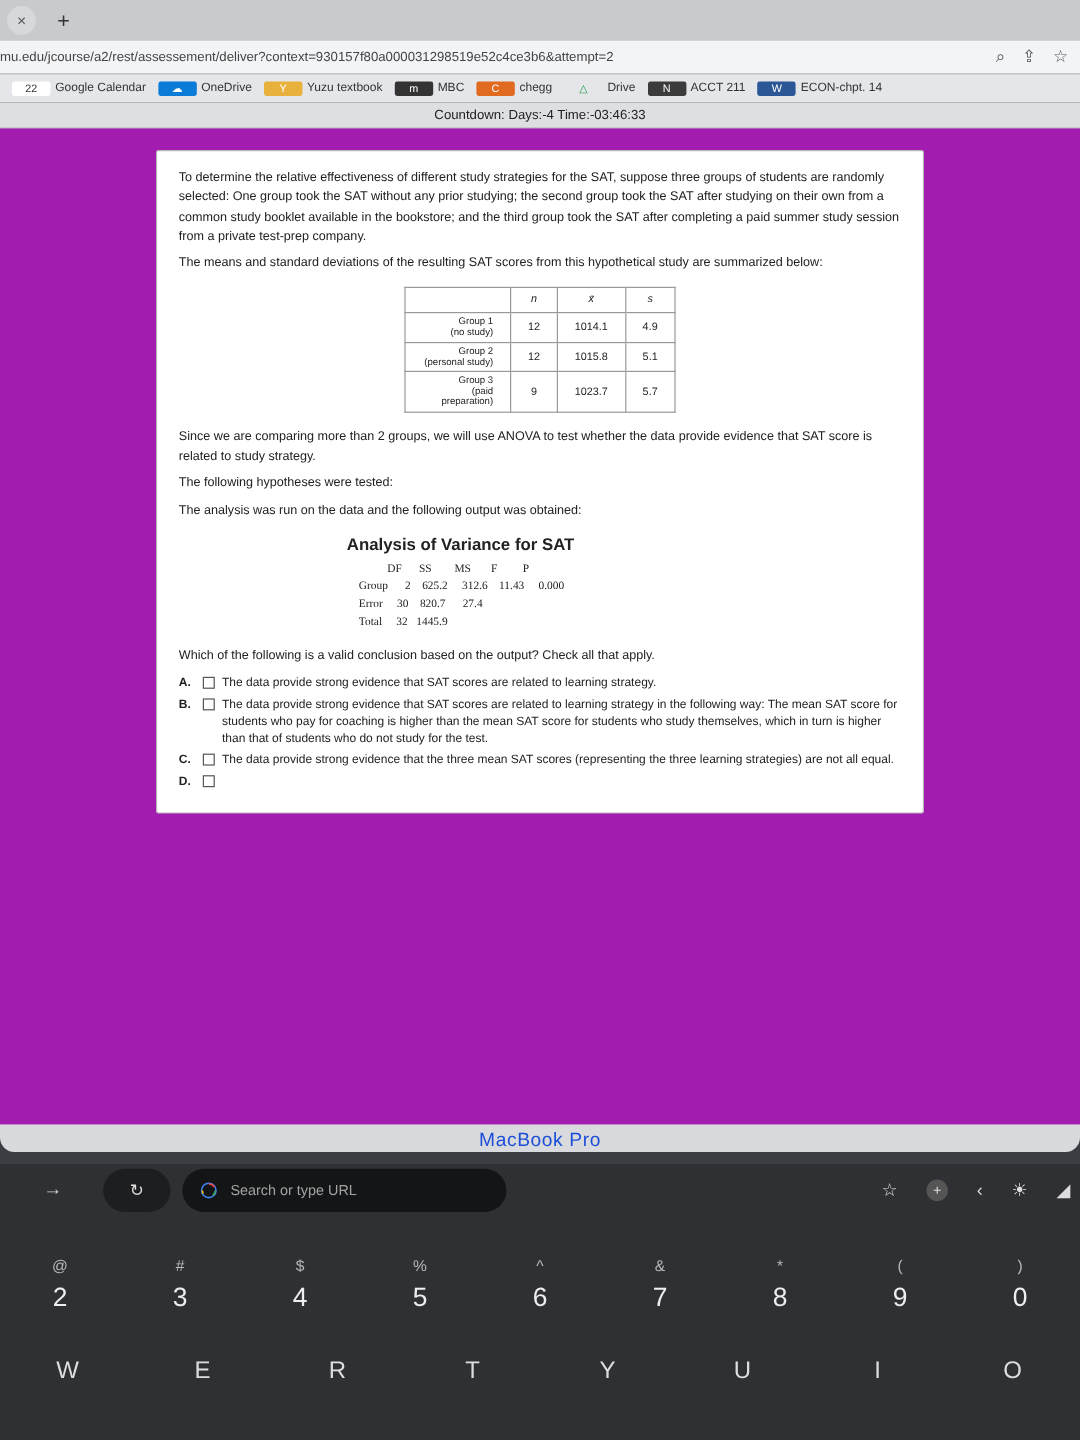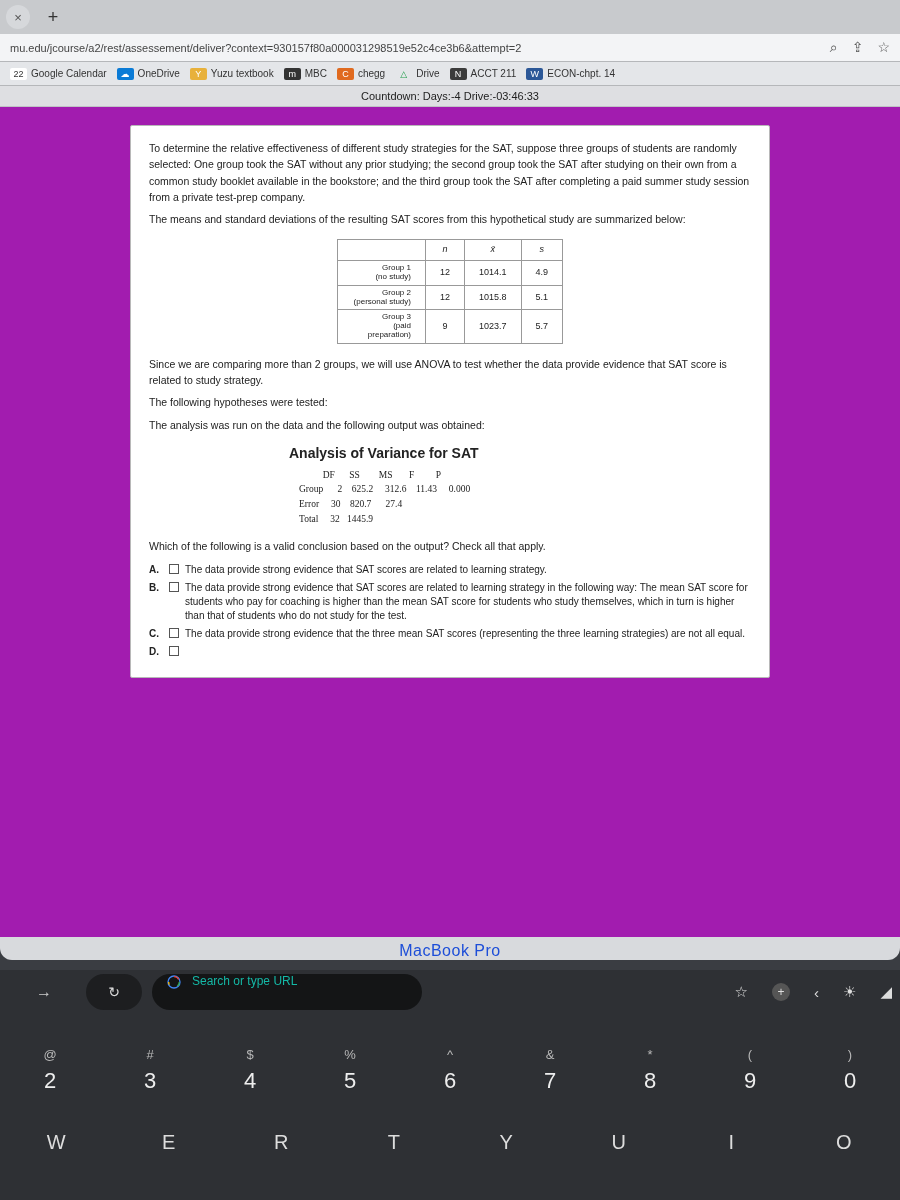--- a/index.html
+++ b/index.html
@@ -1,47 +1,47 @@
 <!DOCTYPE html>
 <html><head>
 <meta charset="utf-8">
 <style>
 *{box-sizing:border-box;margin:0;padding:0;font-family:-apple-system,BlinkMacSystemFont,"Segoe UI",sans-serif}
 body{width:900px;height:1200px;background:#3a3d42;overflow:hidden;position:relative}
 .screen{background:#d8dadd;height:960px;width:100%;border-radius:0 0 12px 12px;overflow:hidden;position:relative}
 .tabbar{height:34px;display:flex;align-items:center;background:#c8cacd;padding-left:6px}
 .tab-close{width:24px;height:24px;border-radius:50%;background:#d6d8db;display:flex;align-items:center;justify-content:center;color:#555;font-size:13px;margin-right:6px}
 .plus{width:22px;height:22px;color:#333;font-size:18px;margin-left:6px;display:flex;align-items:center;justify-content:center}
-.urlbar{height:28px;display:flex;align-items:center;background:#f3f4f6;border-bottom:1px solid #b5b7ba;padding:0 10px;font-size:11px;color:#444;position:relative}
+.urlbar{height:28px;display:flex;align-items:center;background:#f3f4f6;border-bottom:1px solid #b5b7ba;padding:0 0;font-size:11px;color:#444;position:relative}
 .url-actions{position:absolute;right:10px;display:flex;gap:14px;color:#555}
 .url-actions span{font-size:14px}
 .bookmarks{height:24px;display:flex;align-items:center;gap:10px;padding:0 10px;font-size:10px;color:#333;background:#e4e6e9;border-bottom:1px solid #b5b7ba}
 .bm{display:flex;align-items:center;gap:4px}
-.bm-icon{width:17px;height:12px;display:inline-flex;align-items:center;justify-content:center;font-size:9px;border-radius:2px}
+.bm-icon{width:32px;height:12px;display:inline-flex;align-items:center;justify-content:center;font-size:9px;border-radius:2px}
 .countdown{text-align:center;font-size:11px;color:#222;background:#dedfe2;padding:4px 0;border-bottom:1px solid #c0c2c5}
 .content{background:#a21caf;padding:18px 130px 40px 130px;height:830px}
 .question{background:#fff;border:1px solid #b8b8b8;border-radius:2px;padding:14px 18px;font-size:10.5px;line-height:1.55;color:#222}
 .question p{margin-bottom:6px}
 .stats-table{border-collapse:collapse;margin:12px auto;font-size:9px}
 .stats-table th,.stats-table td{border:1px solid #999;padding:3px 14px;text-align:center}
 .stats-table th{font-weight:400;font-style:italic}
 .stats-table .grp{text-align:right;font-size:8px;line-height:1.1;width:88px}
 .hypo{font-family:Georgia,serif}
 .anova-title{font-weight:bold;font-size:14px;margin-top:10px;margin-left:140px}
 .anova{font-family:Liberation Serif, serif;font-size:9.5px;white-space:pre;margin:3px 0 12px 150px}
 .opts{margin-top:8px}
 .opt{display:flex;gap:6px;margin:4px 0;font-size:10px;line-height:1.4}
 .opt-label{font-weight:bold;width:14px;flex-shrink:0}
 .chk{width:10px;height:10px;border:1px solid #555;flex-shrink:0;margin-top:1px}
 .macbook{position:absolute;bottom:0;left:0;right:0;color:#1d4ed8;text-align:center;font-size:16px;padding-top:6px;letter-spacing:0.5px}
 .keyboard{position:absolute;top:970px;left:0;right:0;height:230px;background:#2e3034}
 .kb-toprow{height:44px;display:flex;align-items:center;gap:0;padding:0 8px}
 .key-nav{width:72px;height:36px;display:flex;align-items:center;justify-content:center;color:#ccc;font-size:16px;margin-right:6px}
 .key-refresh{width:56px;height:36px;background:#1d1e20;border-radius:18px;display:flex;align-items:center;justify-content:center;color:#ddd;font-size:14px;margin-right:10px}
-.search-pill{flex:1;max-width:270px;height:36px;background:#141516;border-radius:18px;display:flex;padding:0 14px;color:#14b8a6;font-size:12px;gap:10px}
+.search-pill{flex:1;max-width:270px;height:36px;background:#141516;border-radius:18px;display:flex;align-items:center;padding:0 14px;color:#a3a3a3;font-size:12px;gap:10px}
 .g-icon{width:16px;height:16px}
 .kb-icons{display:flex;gap:24px;margin-left:auto;color:#ddd;font-size:15px;align-items:center}
 .kb-icons .plusc{width:18px;height:18px;border-radius:50%;background:#555;display:flex;align-items:center;justify-content:center;font-size:12px}
 .kb-row{display:flex;height:84px}
 .key{flex:1;display:flex;flex-direction:column;align-items:center;justify-content:center;color:#e5e5e5;gap:6px}
 .key .sym{font-size:13px;color:#b8b8b8}
 .key .num{font-size:22px;color:#eee}
 .kb-row2{display:flex;height:60px}
 .key2{flex:1;display:flex;align-items:center;justify-content:center;color:#ddd;font-size:20px}
 .divider-gap{height:14px}
@@ -92,21 +92,21 @@
       <div class="bm">
         <span class="bm-icon" style="background:#3b3b3b;color:#fff">N</span>
         <span>ACCT 211</span>
       </div>
       <div class="bm">
         <span class="bm-icon" style="background:#2b5797;color:#fff">W</span>
         <span>ECON-chpt. 14</span>
       </div>
     </div>
 
-  <div class="countdown">Countdown: Days:-4 Drive:-03:46:33</div>
+  <div class="countdown">Countdown: Days:-4 Time:-03:46:33</div>
 
   <div class="content">
     <div class="question">
       <p>To determine the relative effectiveness of different study strategies for the SAT, suppose three groups of students are randomly selected: One group took the SAT without any prior studying; the second group took the SAT after studying on their own from a common study booklet available in the bookstore; and the third group took the SAT after completing a paid summer study session from a private test-prep company.</p>
       <p>The means and standard deviations of the resulting SAT scores from this hypothetical study are summarized below:</p>
 
       <table class="stats-table">
         <tbody>
             <tr>
           <th></th>

